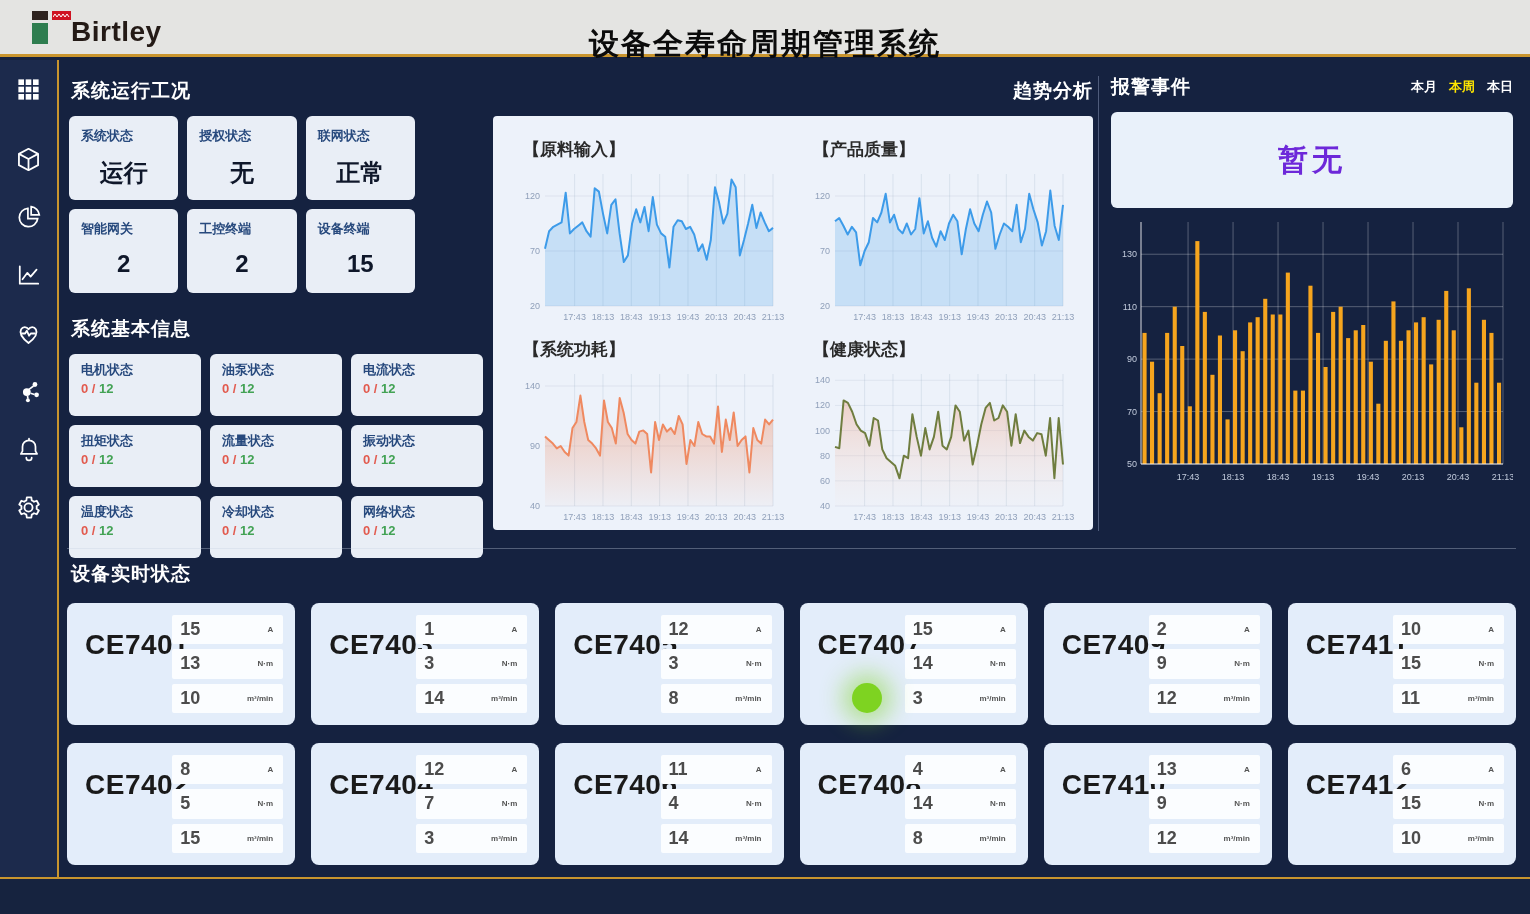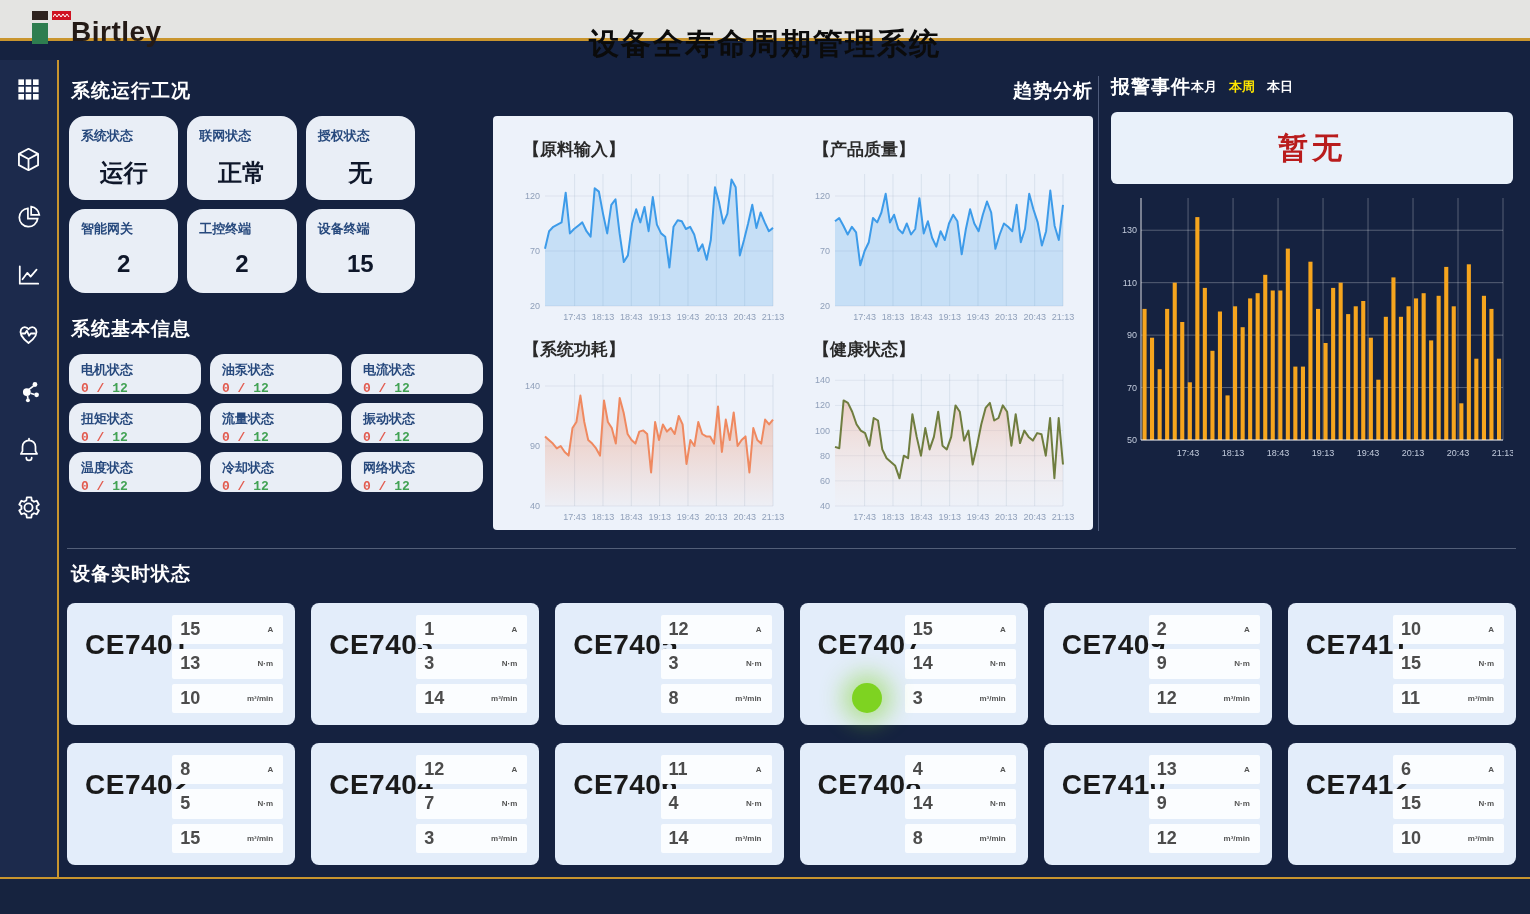--- a/index.html
+++ b/index.html
@@ -1,21 +1,21 @@
 <!DOCTYPE html>
 <html><head>
 <meta charset="utf-8">
 <style>
   * { margin:0; padding:0; box-sizing:border-box; }
   html,body { width:1530px; height:914px; }
   body { font-family:"Liberation Sans","DejaVu Sans",sans-serif; background:#152240; overflow:hidden; }
   .app { position:relative; width:1530px; height:914px; background:#152240; }
 
   
-  .hdr { position:absolute; top:0; left:0; right:0; height:41px; background:#e4e4e2; border-bottom:3px solid #c9952e; z-index:10;padding-left:48px; }
+  .hdr { position:absolute; top:0; left:0; right:0; height:57px; background:#e4e4e2; border-bottom:3px solid #c9952e; z-index:10;padding-left:48px; }
   .brand { position:absolute; left:32px; top:8px; display:flex; align-items:flex-end; }
   .logo-marks { position:relative; width:42px; height:40px; }
   .lm1 { position:absolute; top:3px; left:0; width:16px; height:9px; background:#2e2420; }
   .lm2 { position:absolute; top:3px; left:20px; width:19px; height:9px; background:#cf1322; }
   .lm2 svg { position:absolute; top:2px; left:1px; }
   .lm3 { position:absolute; top:15px; left:0; width:16px; height:21px; background:#2e7d4f; }
   .brand-text { font-size:28px; font-weight:800; color:#241a16; margin-left:-3px; letter-spacing:0.5px; }
   .hdr h1 { position:absolute; left:0; right:0; top:16px; text-align:center; line-height:56px; font-size:30px; font-weight:700; color:#0b0b0b; letter-spacing:2px; }
 
   
@@ -24,47 +24,47 @@
   .sb-icon:nth-child(2) { margin-top:12px; }
 
   
   .main { position:absolute; left:61px; top:60px; right:0; bottom:37px; }
   .sec-title { color:#ffffff; font-size:19px; font-weight:700; letter-spacing:1px; }
 
   
   .panel-status { position:absolute; left:8px; top:14px; width:346px; }
   .panel-status .sec-title { margin:4px 0 12px 2px; }
   .cards3 { display:grid; grid-template-columns:repeat(3,1fr); gap:9px; }
-  .s-card { background:#e9eef6; border-radius:16px; padding:11px 12px 24px 12px; height:84px; }
+  .s-card { background:#e9eef6; border-radius:6px; padding:11px 12px 24px 12px; height:84px; }
   .s-card .lbl { font-size:13px; font-weight:700; color:#27497d; }
   .s-card .val { font-size:24px; font-weight:700; color:#0f172a; text-align:center; margin-top:12px; }
   .panel-info { position:absolute; left:8px; top:252px; width:414px; }
   .panel-info .sec-title { margin:4px 0 12px 2px; }
-  .i-card { background:#e9eef6; border-radius:14px; padding:7px 12px; height:40px;font-family:Liberation Mono, monospace; }
+  .i-card { background:#e9eef6; border-radius:6px; padding:7px 12px; height:62px; }
   .i-card .lbl { font-size:13px; font-weight:700; color:#27497d; }
   .i-card .ratio { font-size:13px; font-weight:700; margin-top:2px; }
   .i-card .r0 { color:#e25a4e; }
   .i-card .r1 { color:#42a254; }
 
   
   .panel-trend { position:absolute; left:432px; top:14px; width:600px; }
   .panel-trend .sec-title { margin:4px 0 12px 2px;text-align:right; }
   .trend-panel { background:#edf2fa; border-radius:4px; height:414px; display:grid; grid-template-columns:1fr 1fr; padding:8px 10px; }
   .chart-box { padding:6px 8px 0 8px; }
   .c-title { height:28px; font-size:17px; font-weight:700; color:#2a2a2a; padding:8px 0 0 12px; }
   .c-plot { height:160px; width:100%; margin-top:6px; }
   .v-divider { position:absolute; left:1037px; top:16px; width:1px; height:455px; background:rgba(150,165,195,0.45); }
 
   
   .panel-right { position:absolute; left:1050px; top:14px; width:402px; }
-  .alarm-head { display:flex; justify-content:flex-start; align-items:center; }
+  .alarm-head { display:flex; justify-content:space-between; align-items:center; }
   .tabs { display:flex; gap:12px; align-items:center; }
   .tab { font-size:13px; color:#ffffff; font-weight:600; cursor:pointer; }
   .tab.active { color:#ffe600; font-weight:800; }
-  .alarm-empty { height:72px; background:#e9f1fa; border-radius:6px; margin-top:12px; display:flex; align-items:center; justify-content:center; font-size:30px; font-weight:700; color:#b91c1c; letter-spacing:4px; }
+  .alarm-empty { height:96px; background:#e9f1fa; border-radius:6px; margin-top:12px; display:flex; align-items:center; justify-content:center; font-size:30px; font-weight:700; color:#6d28d9; letter-spacing:4px; }
   .prod-title { margin-top:26px; }
   #prod-chart { height:270px; margin-top:8px; width:402px; }
 
   
   .panel-devices { position:absolute; left:6px; top:488px; right:14px; border-top:1px solid rgba(200,210,225,0.35); padding-top:10px; }
   .panel-devices .sec-title { margin:2px 0 16px 4px; }
   .device-grid { display:grid; grid-template-columns:repeat(6,1fr); gap:18px 16px; }
   .d-card { position:relative; background:#e3edfa; border-radius:8px; height:122px; display:flex; padding:12px 12px 12px 18px; cursor:pointer; }
   .d-name { width:44%; font-size:28px; font-weight:600; color:#1a1a1a; margin-top:14px; letter-spacing:0.5px; }
   .d-vals { flex:1; display:flex; flex-direction:column; gap:5px; }
@@ -173,26 +173,26 @@
   <main class="main">
 
     <section class="panel-status">
       <h2 class="sec-title">系统运行工况</h2>
       <div class="cards3" id="status-cards">
           <div class="s-card">
             <div class="lbl">系统状态</div>
             <div class="val">运行</div>
           </div>
           <div class="s-card">
+            <div class="lbl">授权状态</div>
+            <div class="val">无</div>
+          </div>
+          <div class="s-card">
             <div class="lbl">联网状态</div>
             <div class="val">正常</div>
-          </div>
-          <div class="s-card">
-            <div class="lbl">授权状态</div>
-            <div class="val">无</div>
           </div>
           <div class="s-card">
             <div class="lbl">智能网关</div>
             <div class="val">2</div>
           </div>
           <div class="s-card">
             <div class="lbl">工控终端</div>
             <div class="val">2</div>
           </div>
           <div class="s-card">

